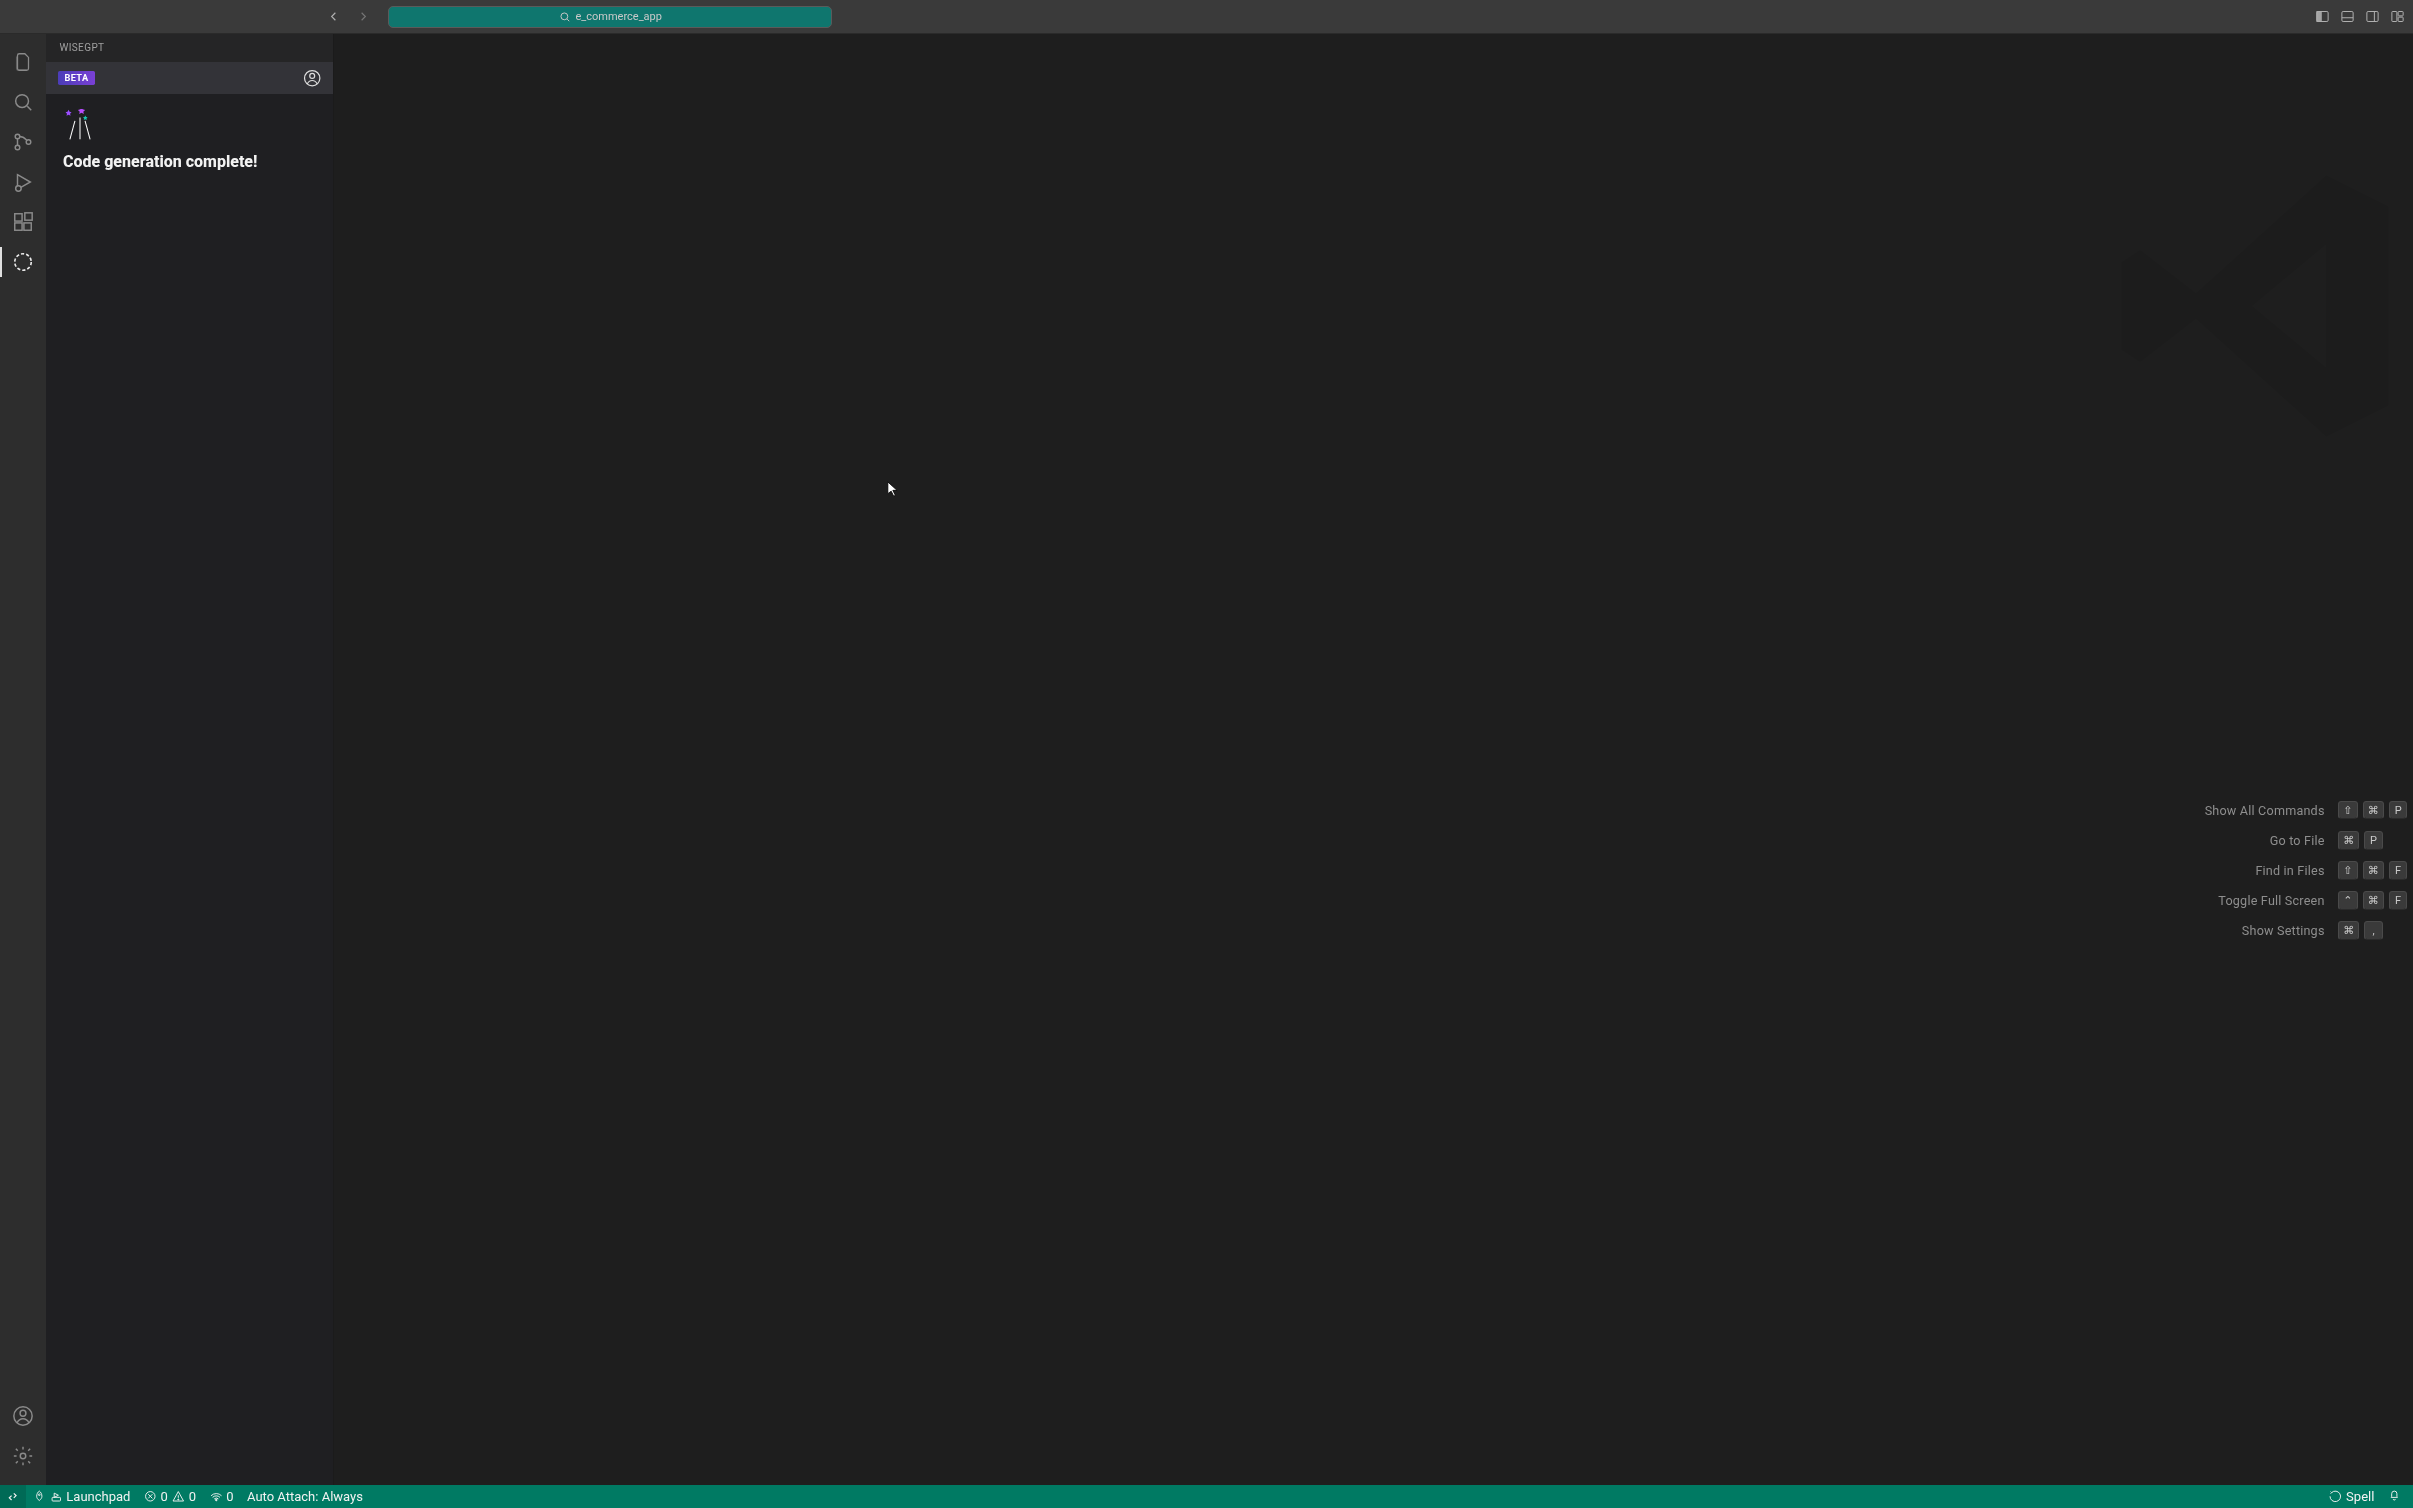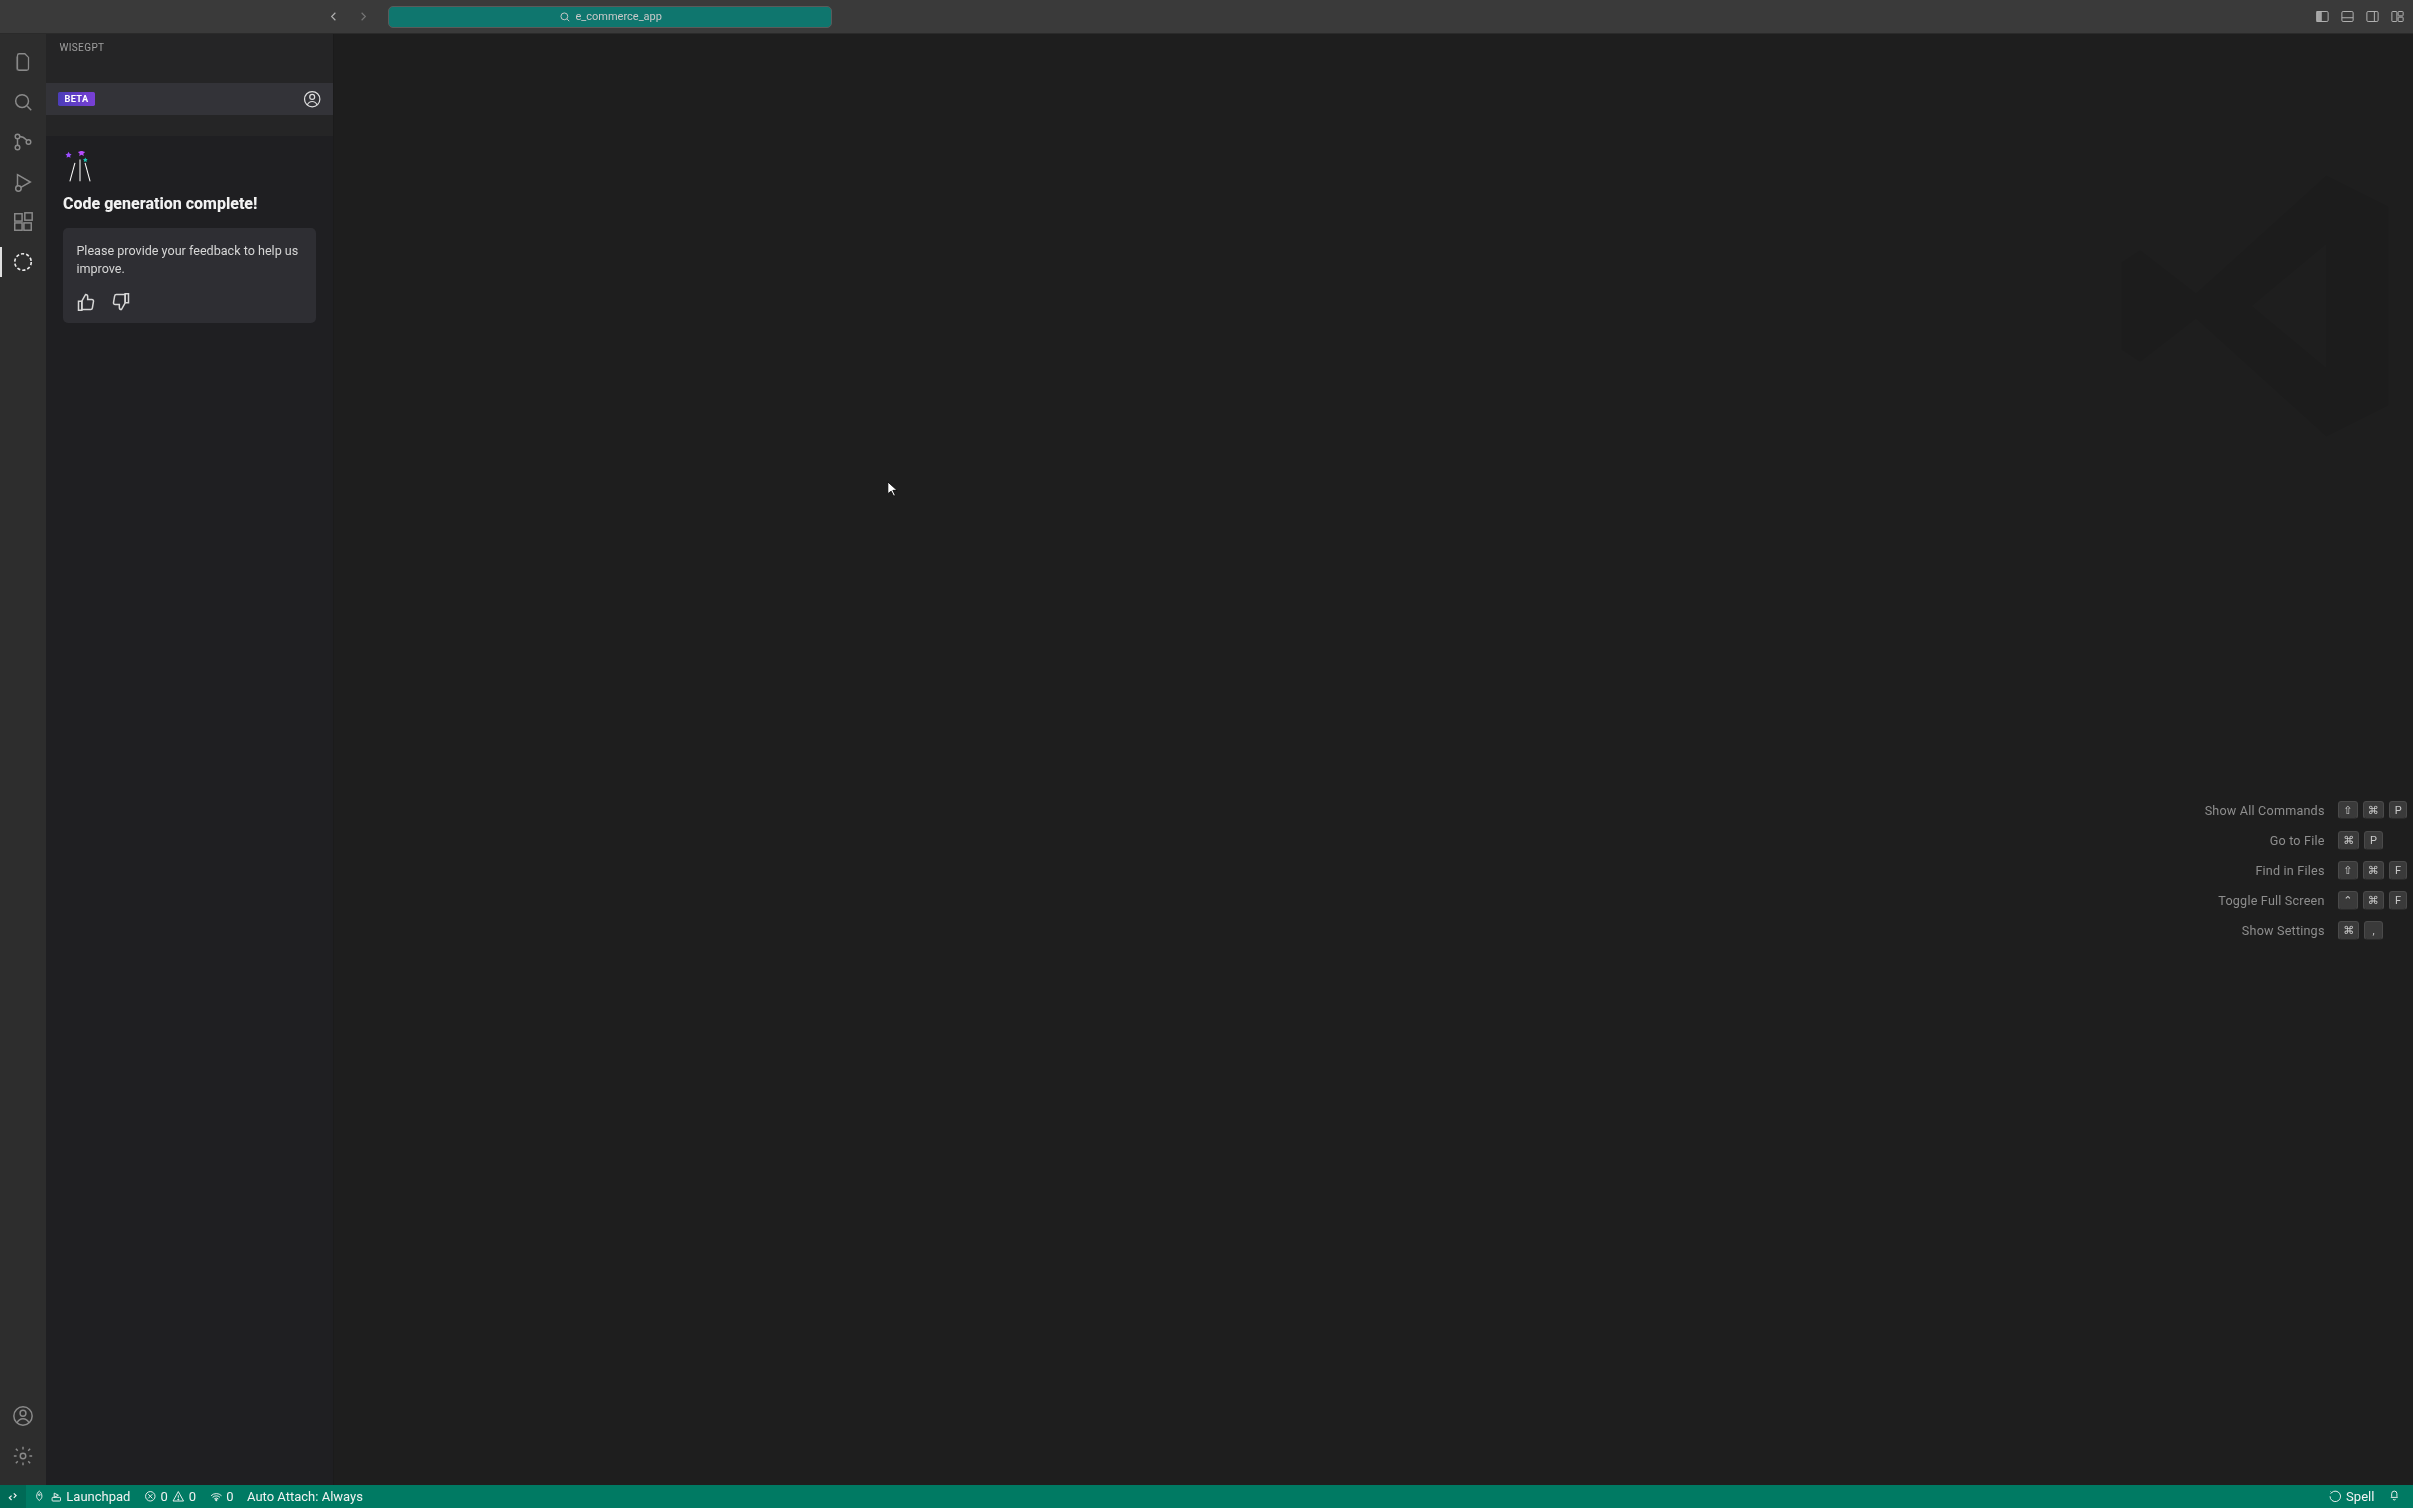--- a/index.html
+++ b/index.html
@@ -78,21 +78,20 @@
     margin-bottom: 8.4px;
   }
 
   
   .sidebar {
     width: 288px;
     background: #252526;
     display: flex;
     flex-direction: column;
     border-right: 0.8px solid #1b1b1b;
-    gap: 21px;
   }
   .sidebar-title {
     padding: 8.4px 13.4px;
     font-size: 10px;
     color: #a0a0a0;
     letter-spacing: 0.4px;
   }
   .sidebar-header-row {
     background: #333338;
     height: 32px;
@@ -366,39 +365,20 @@
             <line x1="20" y1="36" x2="20" y2="10"></line>
             <line x1="32" y1="36" x2="26" y2="14"></line>
           </g>
           <path d="M14 8 l2 4 4 1 -3 3 1 4 -4 -2 -4 2 1 -4 -3 -3 4 -1z" fill="#9b4dff" transform="translate(-2,-4) scale(.6)"></path>
           <path d="M14 8 l2 4 4 1 -3 3 1 4 -4 -2 -4 2 1 -4 -3 -3 4 -1z" fill="#b74dff" transform="translate(12,-8) scale(.7)"></path>
           <path d="M14 8 l2 4 4 1 -3 3 1 4 -4 -2 -4 2 1 -4 -3 -3 4 -1z" fill="#19c8b4" transform="translate(-10,4) scale(.45)"></path>
           <path d="M14 8 l2 4 4 1 -3 3 1 4 -4 -2 -4 2 1 -4 -3 -3 4 -1z" fill="#19c8b4" transform="translate(20,4) scale(.45)"></path>
         </svg>
       </div>
       <div class="complete-heading">Code generation complete!</div>
-      <div class="feedback-card">
-        <div class="feedback-text">Please provide your feedback to help us improve.</div>
-        <div class="thumbs-row">
-          <span class="thumb-btn">
-            <svg width="20" height="20" viewBox="0 0 24 24" fill="none" stroke="currentColor" stroke-width="1.8">
-                <path d="M7 22V11"></path>
-                <path d="M7 11l4.5-8c1.4 0 2.5 1.1 2.5 2.5V9h5a2 2 0 0 1 2 2.3l-1.4 8a2 2 0 0 1-2 1.7H7"></path>
-                <path d="M3 11h4v11H3z"></path>
-              </svg>
-          </span>
-          <span class="thumb-btn">
-            <svg width="20" height="20" viewBox="0 0 24 24" fill="none" stroke="currentColor" stroke-width="1.8">
-                <path d="M17 2v11"></path>
-                <path d="M17 13l-4.5 8c-1.4 0-2.5-1.1-2.5-2.5V15H5a2 2 0 0 1-2-2.3l1.4-8A2 2 0 0 1 6.4 3H17"></path>
-                <path d="M21 13h-4V2h4z"></path>
-              </svg>
-          </span>
-        </div>
-      </div>
     </div>
 
   </div>
 
   <div class="editor">
     <svg class="vscode-watermark-logo" viewBox="0 0 100 100">
       <path d="M72 8 L92 18 L92 82 L72 92 L30 54 L12 68 L6 64 L6 36 L12 32 L30 46 Z M72 30 L48 50 L72 70 Z" fill="#000"></path>
     </svg>
 
     <div class="shortcut-list" id="shortcut-list">

